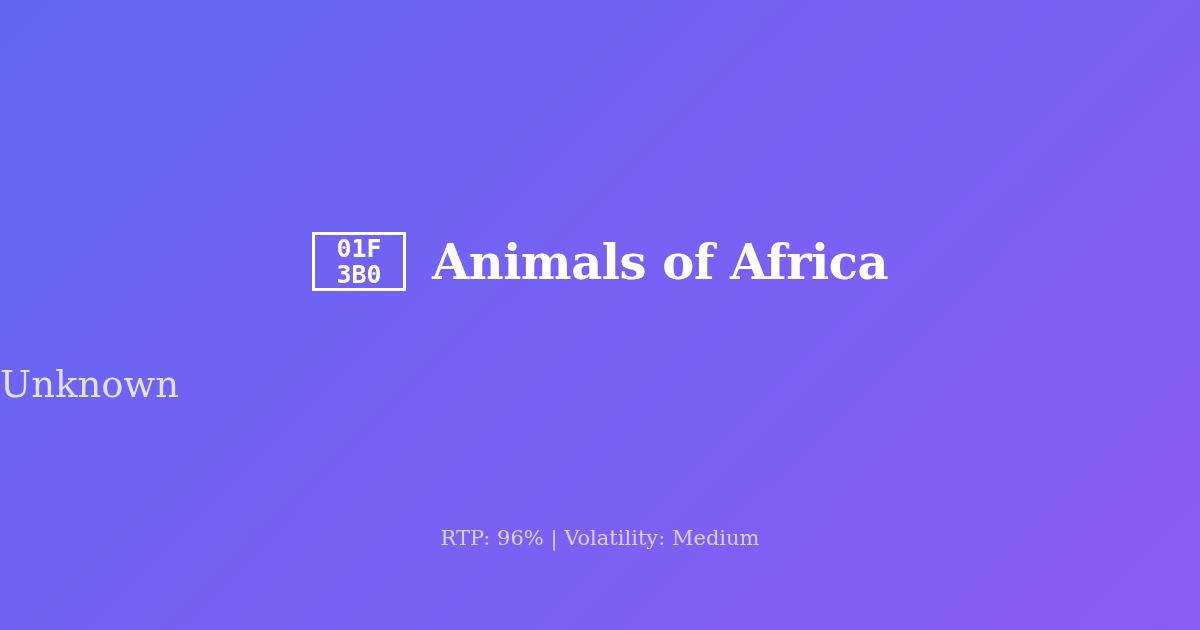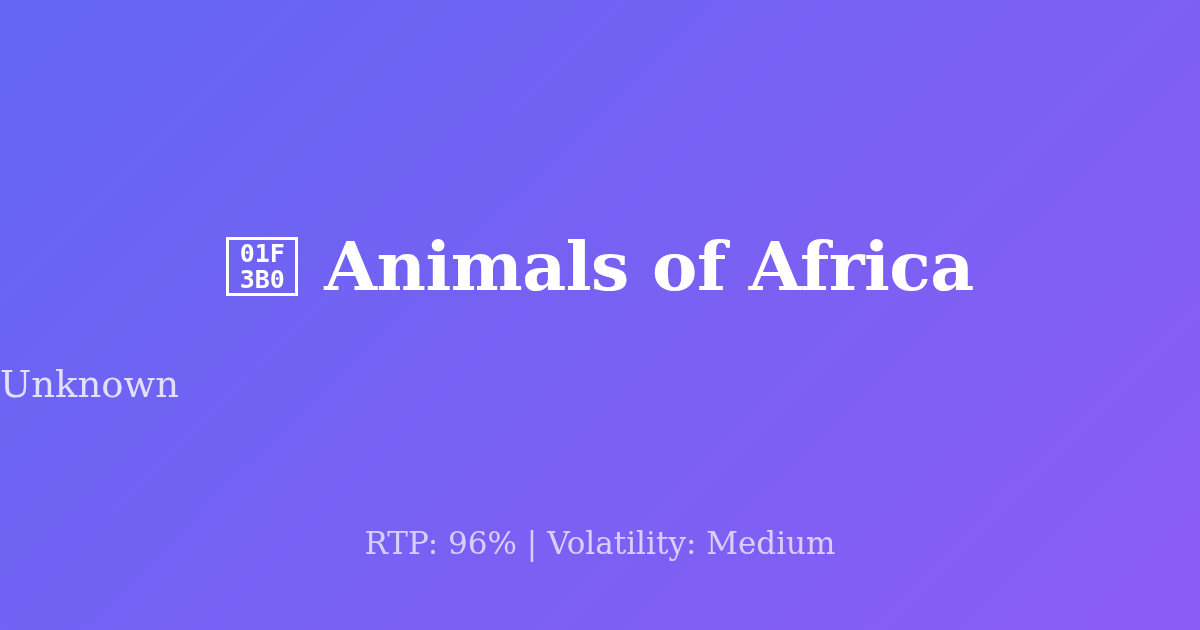--- a/index.html
+++ b/index.html
@@ -37,21 +37,21 @@
     flex-direction: row;
     align-items: center;
     justify-content: center;
     gap: 26px;
     white-space: nowrap;
   }
 
   
   .tofu-glyph {
     box-sizing: border-box;
-    width: 72px;
+    width: 94px;
     height: 59px;
     border: 3px solid #ffffff;
     display: flex;
     flex-direction: column;
     align-items: center;
     justify-content: center;
     flex: none;
     line-height: 1;
     padding: 2px 0 1px 0;
   }
@@ -60,21 +60,21 @@
     font-family: "DejaVu Sans Mono", "Liberation Mono", monospace;
     font-size: 25px;
     font-weight: 700;
     letter-spacing: 0px;
     color: #ffffff;
     line-height: 26px;
   }
 
   .card-title {
     font-family: "DejaVu Serif", "Liberation Serif", serif;
-    font-size: 68px;
+    font-size: 48px;
     font-weight: 700;
     color: #ffffff;
     line-height: 1;
     letter-spacing: -0.5px;
     margin: 0;
   }
 
   
   .card-subtitle {
     position: absolute;
@@ -91,21 +91,21 @@
   }
 
   
   .card-meta {
     position: absolute;
     left: 0;
     right: 0;
     top: 528px;
     text-align: center;
     font-family: "DejaVu Serif", "Liberation Serif", serif;
-    font-size: 31px;
+    font-size: 21px;
     font-weight: 400;
     color: rgba(255, 255, 255, 0.70);
     line-height: 1;
     margin: 0;
   }
 </style>
 </head>
 <body>
 
 <div class="og-card">

